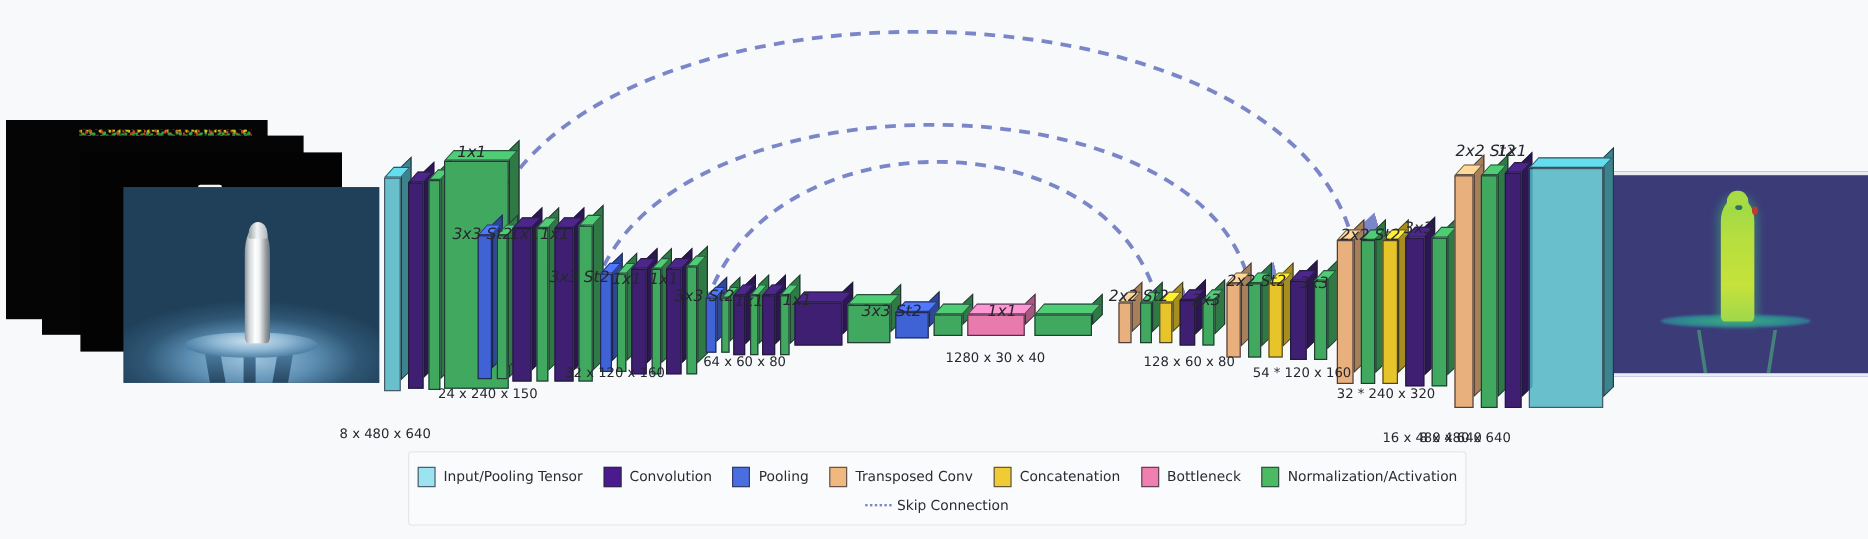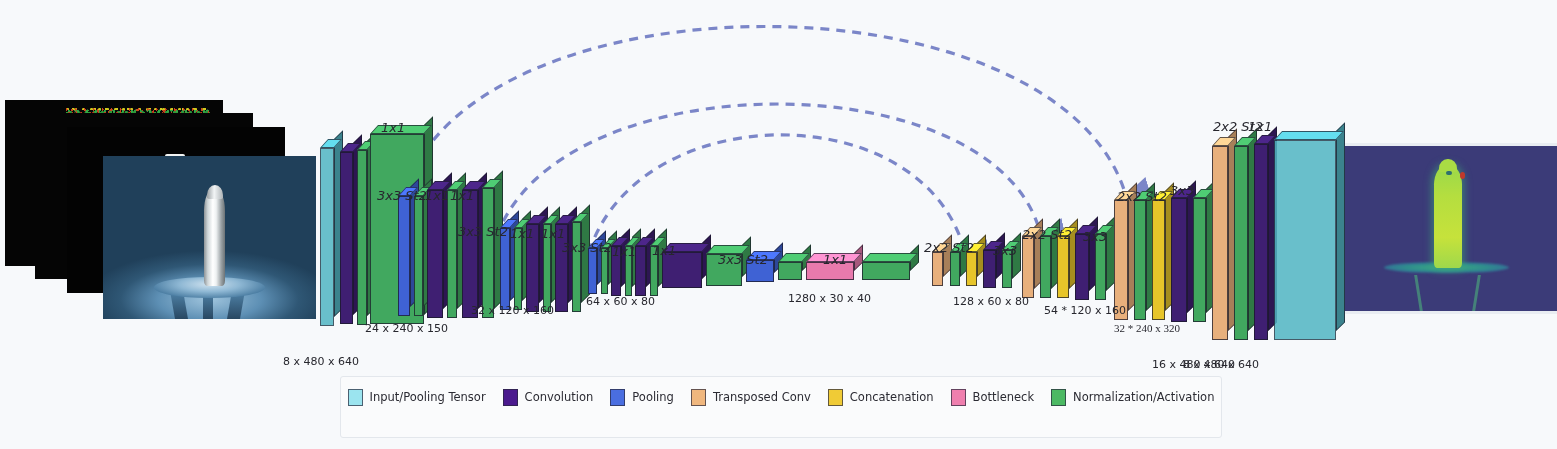--- a/index.html
+++ b/index.html
@@ -408,21 +408,21 @@
       <div class="lbl k" style="left: 1170px; top: 183px;">3x3</div>
       <div class="lbl k" style="left: 1213px; top: 119px;">2x2 St2</div>
       <div class="lbl k" style="left: 1248px; top: 119px;">1x1</div>
       <div class="lbl d" style="left: 283px; top: 355px;">8 x 480 x 640</div>
       <div class="lbl d" style="left: 365px; top: 322px;">24 x 240 x 150</div>
       <div class="lbl d" style="left: 471px; top: 304px;">32 x 120 x 160</div>
       <div class="lbl d" style="left: 586px; top: 295px;">64 x 60 x 80</div>
       <div class="lbl d" style="left: 788px; top: 292px;">1280 x 30 x 40</div>
       <div class="lbl d" style="left: 953px; top: 295px;">128 x 60 x 80</div>
       <div class="lbl d" style="left: 1044px; top: 304px;">54 * 120 x 160</div>
-      <div class="lbl d" style="left: 1114px; top: 322px; font-family: Liberation Serif, serif;">32 * 240 x 320</div>
+      <div class="lbl d" style="left: 1114px; top: 322px;">32 * 240 x 320</div>
       <div class="lbl d" style="left: 1152px; top: 358px;">16 x 480 x 640</div>
       <div class="lbl d" style="left: 1183px; top: 358px;">8 x 480 x 640</div>
     </div>
 
   <div class="legend">
     <div class="legrow" id="legend-row">
         <div class="legitem">
           <span class="swatch" style="background: rgb(155, 228, 239);"></span>
           <span class="legtxt">Input/Pooling Tensor</span>
         </div>
@@ -444,15 +444,19 @@
         </div>
         <div class="legitem">
           <span class="swatch" style="background: rgb(239, 127, 174);"></span>
           <span class="legtxt">Bottleneck</span>
         </div>
         <div class="legitem">
           <span class="swatch" style="background: rgb(76, 185, 99);"></span>
           <span class="legtxt">Normalization/Activation</span>
         </div>
       </div>
+    <div class="legrow2">
+      <span class="dashline"></span>
+      <span class="legtxt">Skip Connection</span>
+    </div>
   </div>
 
 </div>
 
 </body></html>

